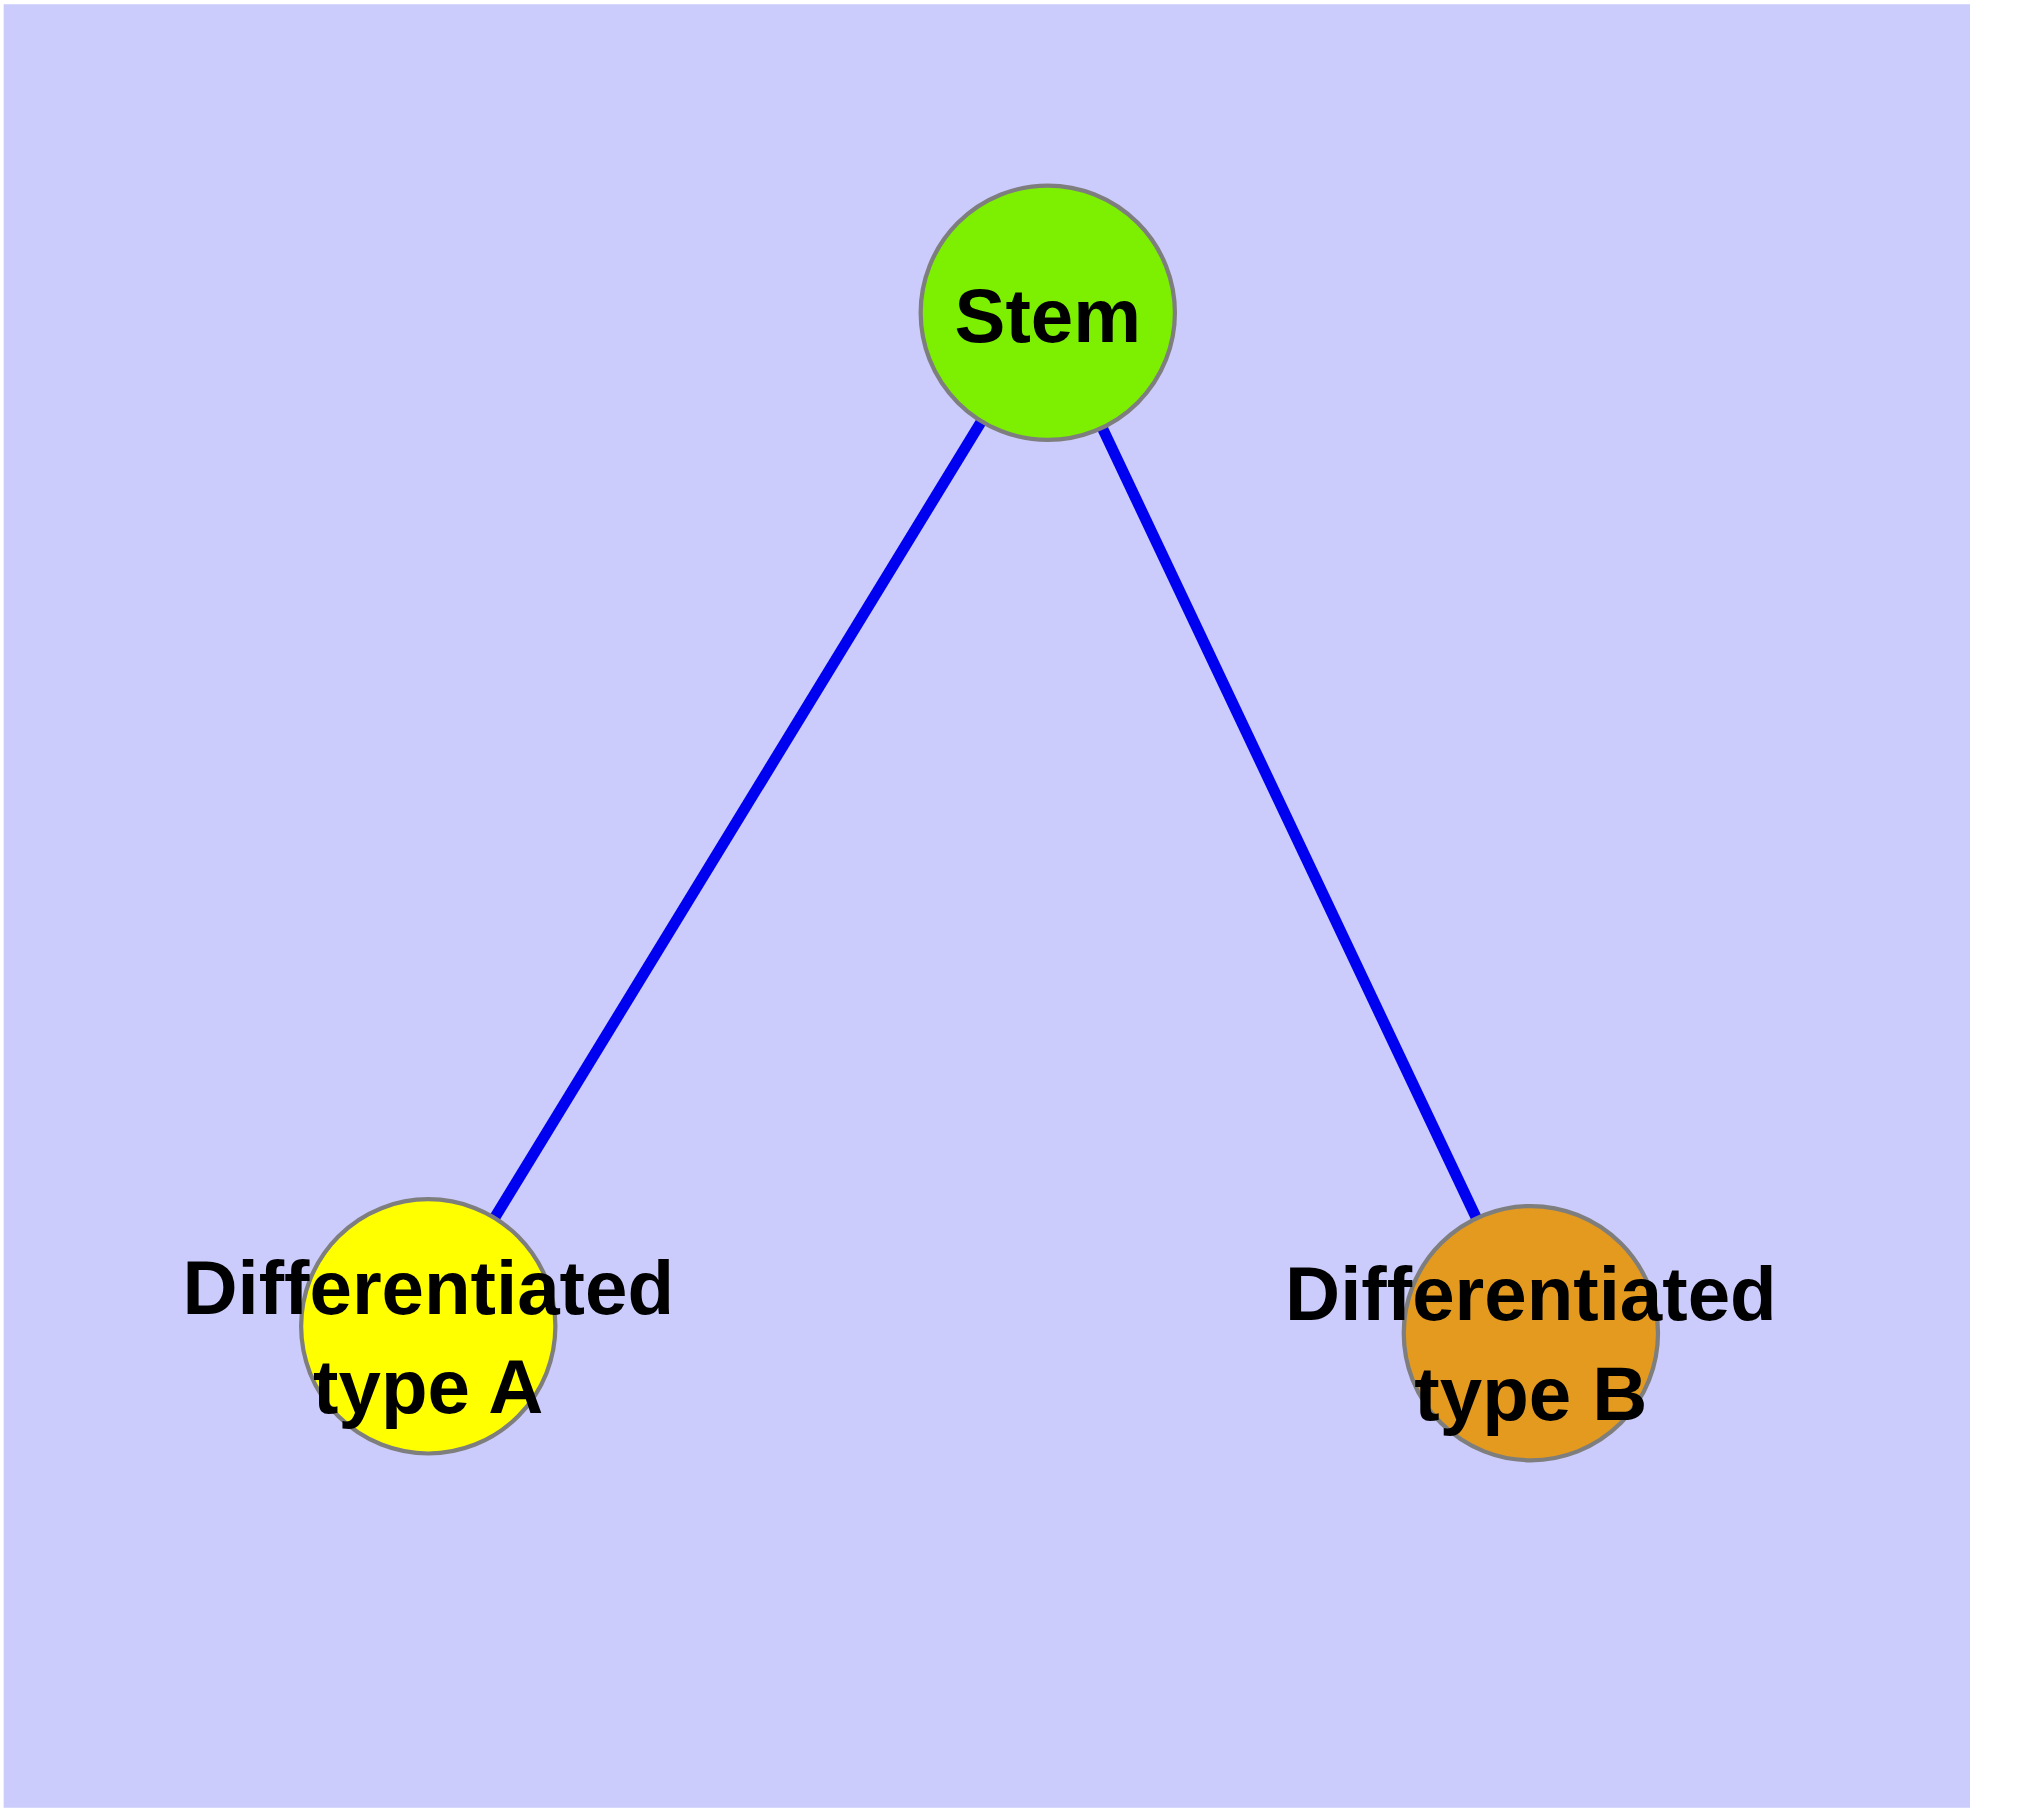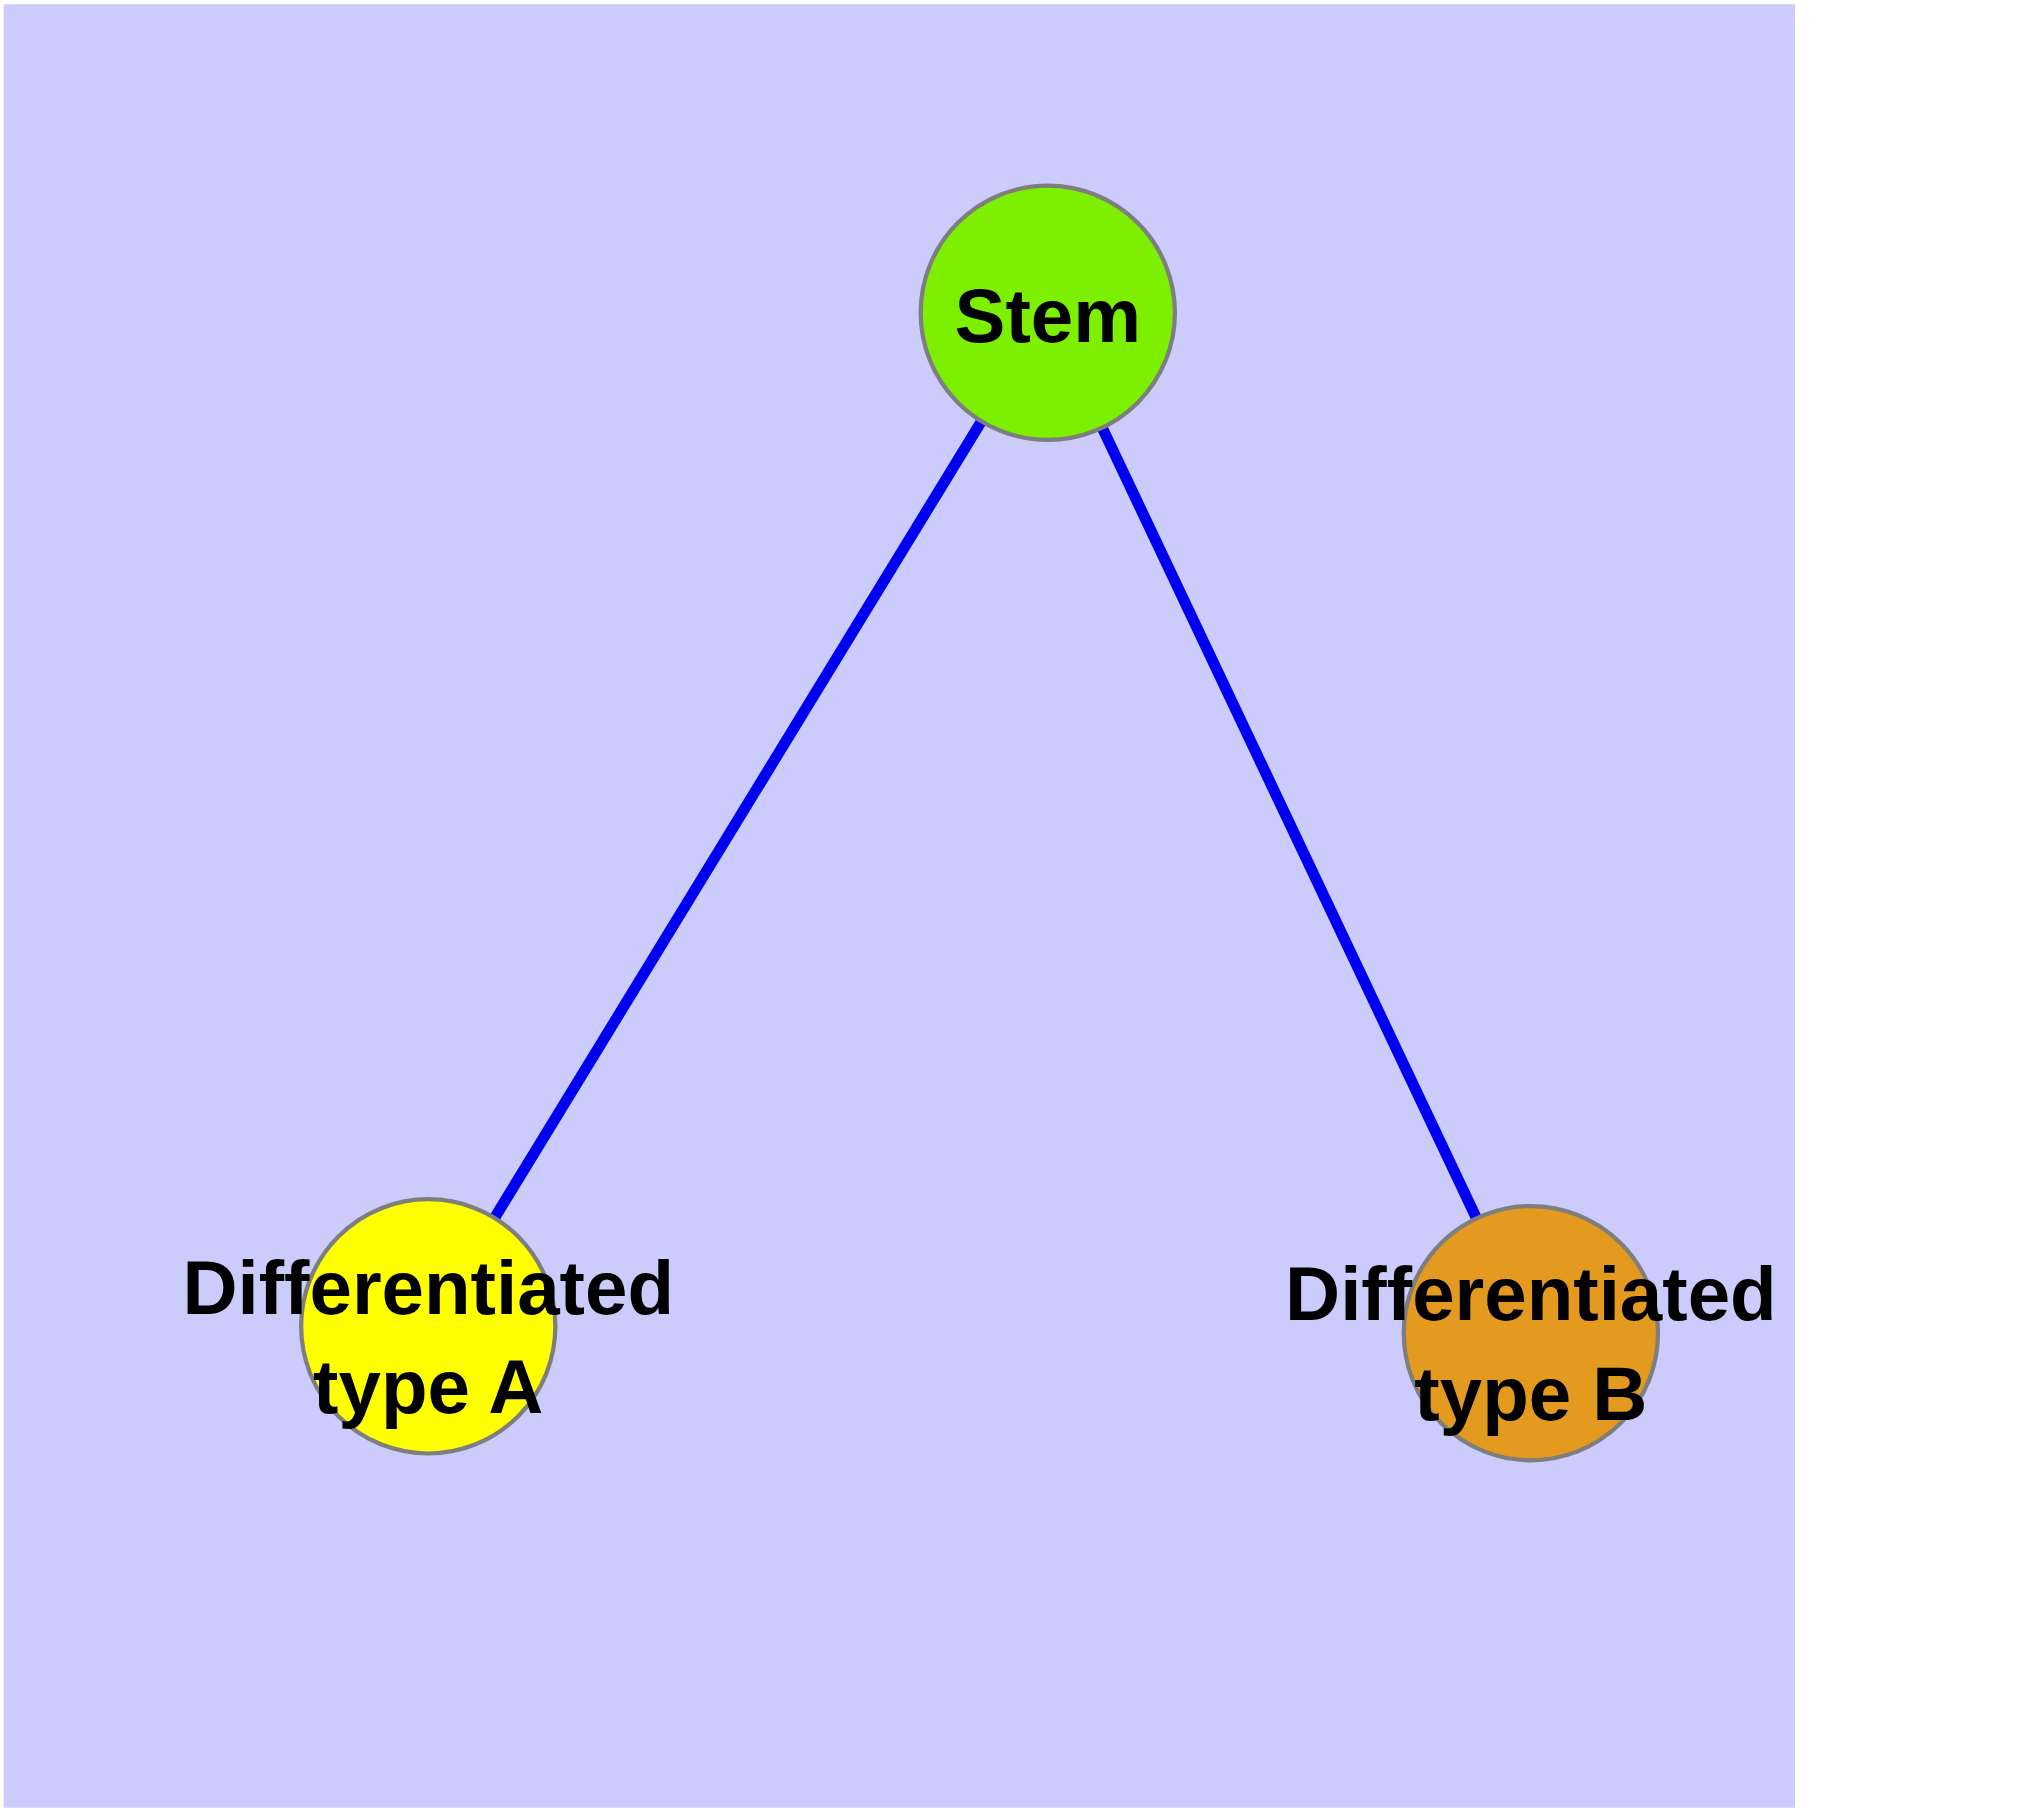--- a/index.html
+++ b/index.html
@@ -3,21 +3,21 @@
 <meta charset="utf-8">
 <style>
   html, body {
     margin: 0;
     padding: 0;
     background: #ffffff;
     font-family: "Liberation Sans", sans-serif;
   }
   .canvas {
     position: relative;
-    width: 1795px;
+    width: 1970px;
     height: 1812px;
     background: #ffffff;
     overflow: hidden;
   }
   .diagram-svg {
     position: absolute;
     left: 0;
     top: 0;
     width: 2021px;
     height: 1812px;

